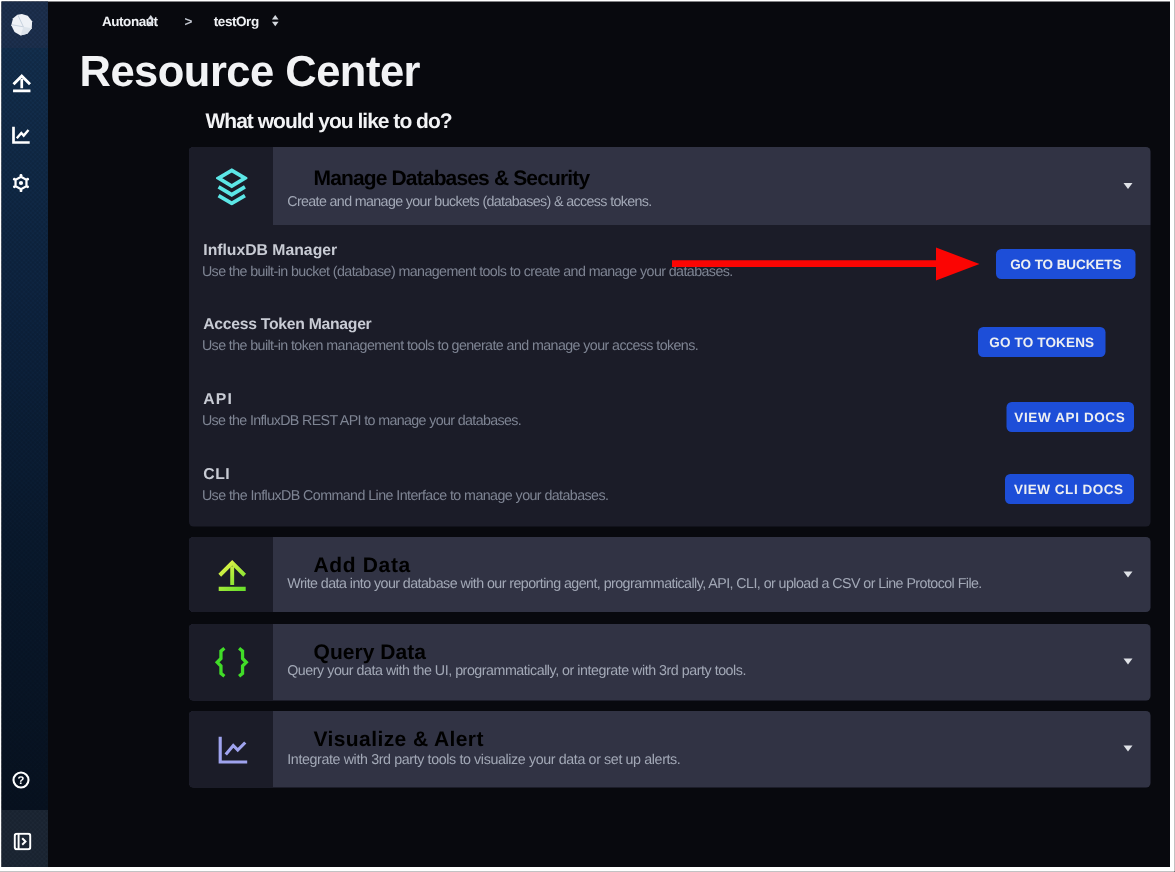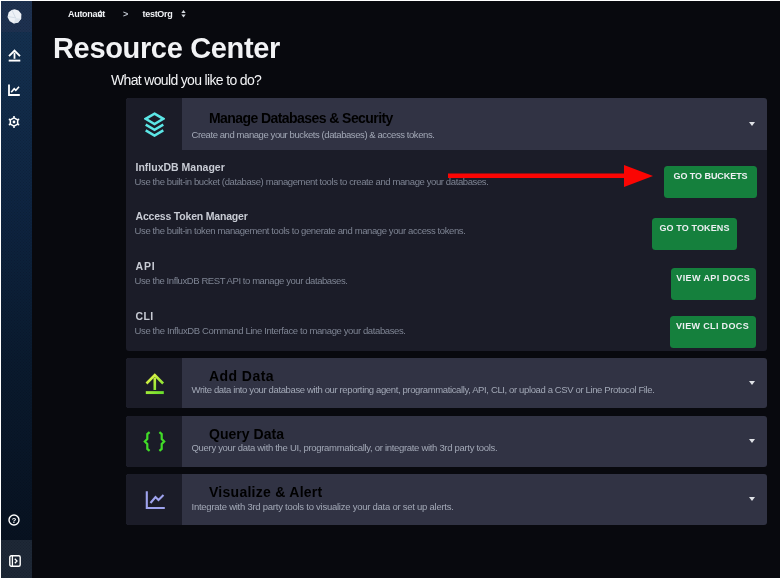--- a/index.html
+++ b/index.html
@@ -12,30 +12,30 @@
                     radial-gradient(circle, rgba(2,8,18,0.55) 0.7px, transparent 1px);
   background-size: 3px 3px; background-position: 0 0, 1.5px 1.5px; opacity:.3; }
 #slogo { position:absolute; left:0; top:0; width:31px; height:31px; background:#1e3150; }
 #snav { position:absolute; left:0; top:31px; width:31px; height:508px;
   background:linear-gradient(180deg,#14304f 0%, #0e2440 35%, #0a1a2e 65%, #081220 100%); }
 #sbot { position:absolute; left:0; top:539px; width:31px; height:37.5px; background:#1e2836; }
 
 .crumb { position:absolute; font-weight:bold; font-size:9px; color:#f0f2f5; top:9.6px; line-height:1; }
 .sep { position:absolute; font-weight:bold; font-size:9px; color:#c2c7d0; top:9.8px; line-height:1; }
 h1.rc { position:absolute; left:53px; top:34.2px; font-size:29px; font-weight:bold; color:#f2f3f5; letter-spacing:-0.34px; line-height:1; white-space:pre;text-align:right; }
-.what { position:absolute; left:111px; top:72.5px; font-size:14px; font-weight:normal; color:#f2f3f5; line-height:1; letter-spacing:-0.66px; white-space:pre; }
+.what { position:absolute; left:137px; top:72.5px; font-size:14px; font-weight:bold; color:#f2f3f5; line-height:1; letter-spacing:-0.66px; white-space:pre; }
 
 .phead { position:absolute; left:126px; width:641px; background:#313344; border-radius:3px; }
 .ibox { position:absolute; left:126px; width:56px; background:#1b1c28; border-radius:3px 0 0 3px; }
 .ptitle { position:absolute; left:209px; font-size:14px; font-weight:bold; color:#000000; line-height:1; white-space:pre; }
 .psub { position:absolute; left:191.5px; font-size:9.5px; color:#a2a8b6; line-height:1; white-space:pre; }
 #pbody { position:absolute; left:126px; top:150.2px; width:641px; height:201px; background:#1b1c28; border-radius:0 0 3px 3px; }
 .lbl { position:absolute; left:135.5px; font-size:10.5px; font-weight:bold; color:#c8cbd4; line-height:1; white-space:pre; }
 .dsc { position:absolute; left:134.6px; font-size:9.5px; color:#7e8493; line-height:1; white-space:pre; }
-.btn { position:absolute; background:#15803d; border-radius:3.5px; color:#edeff2; font-size:9px; font-weight:bold; text-align:center; line-height:20px; height:32px; }
+.btn { position:absolute; background:#1d4ed8; border-radius:3.5px; color:#edeff2; font-size:9px; font-weight:bold; text-align:center; line-height:20px; height:20px; }
 .caret { position:absolute; width:0; height:0; border-left:3.8px solid transparent; border-right:3.8px solid transparent; border-top:4.8px solid #dfe2e7; }
 </style></head>
 <body>
 <div id="bg"></div>
 <div id="side">
   <div id="slogo"></div>
   <div id="snav"></div>
   <div id="sbot"></div>
   <div class="dots"></div>
   <svg class="abs" style="left:5.5px;top:8px" width="15" height="15" viewBox="0 0 15 15">

